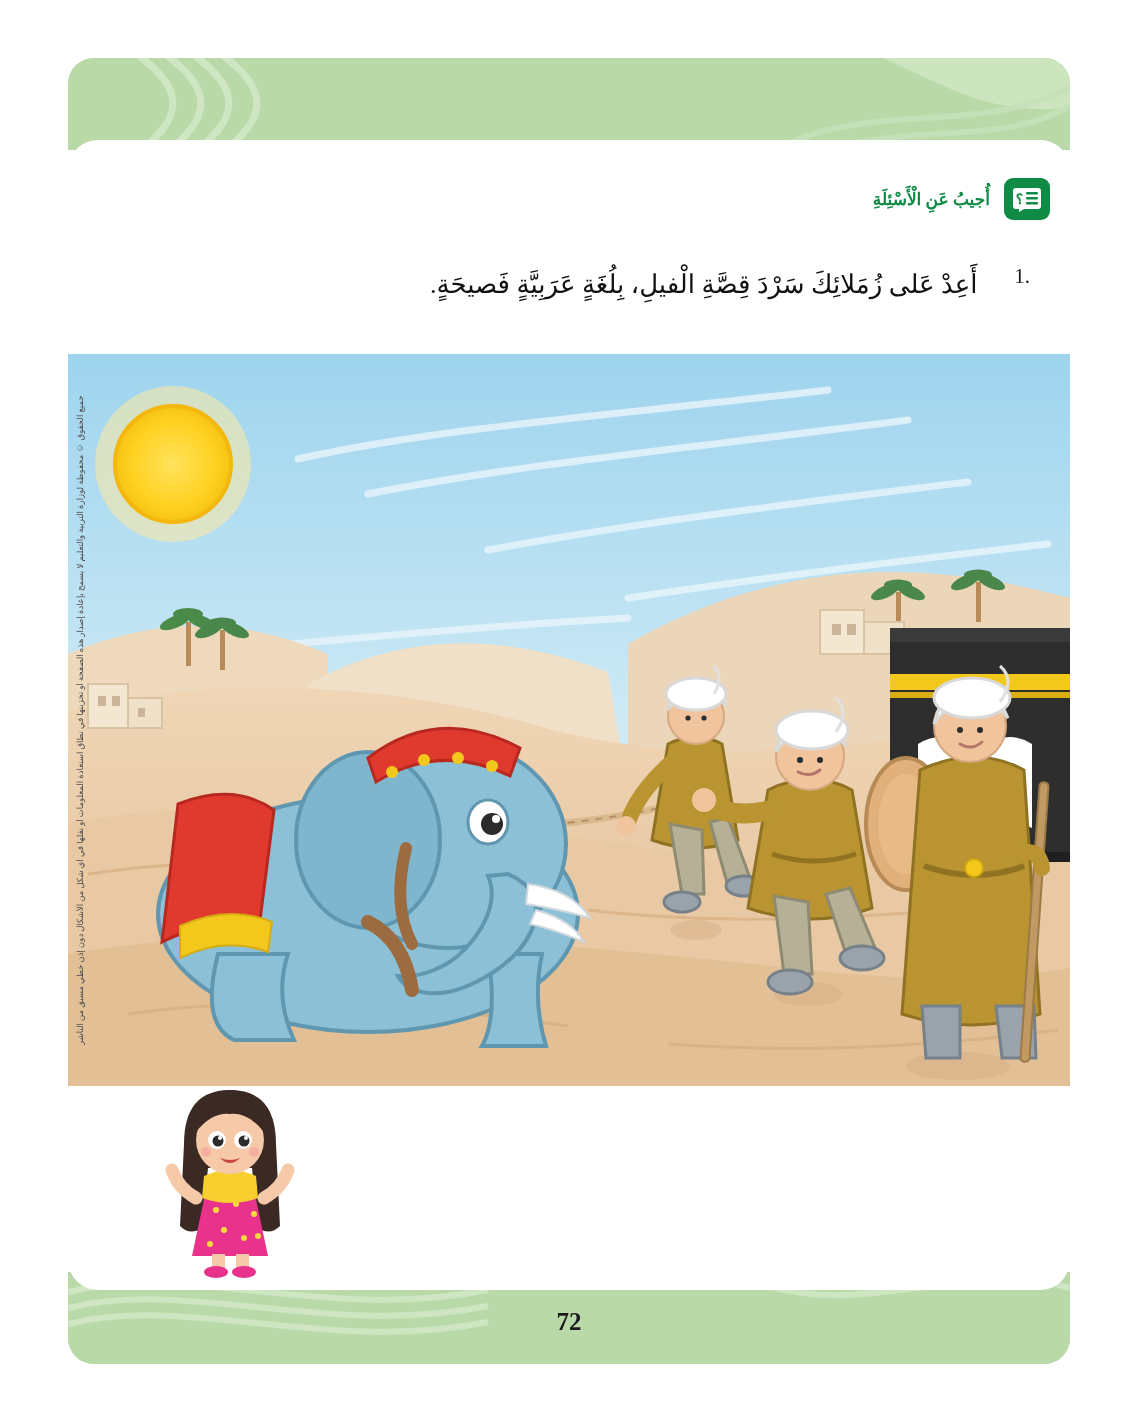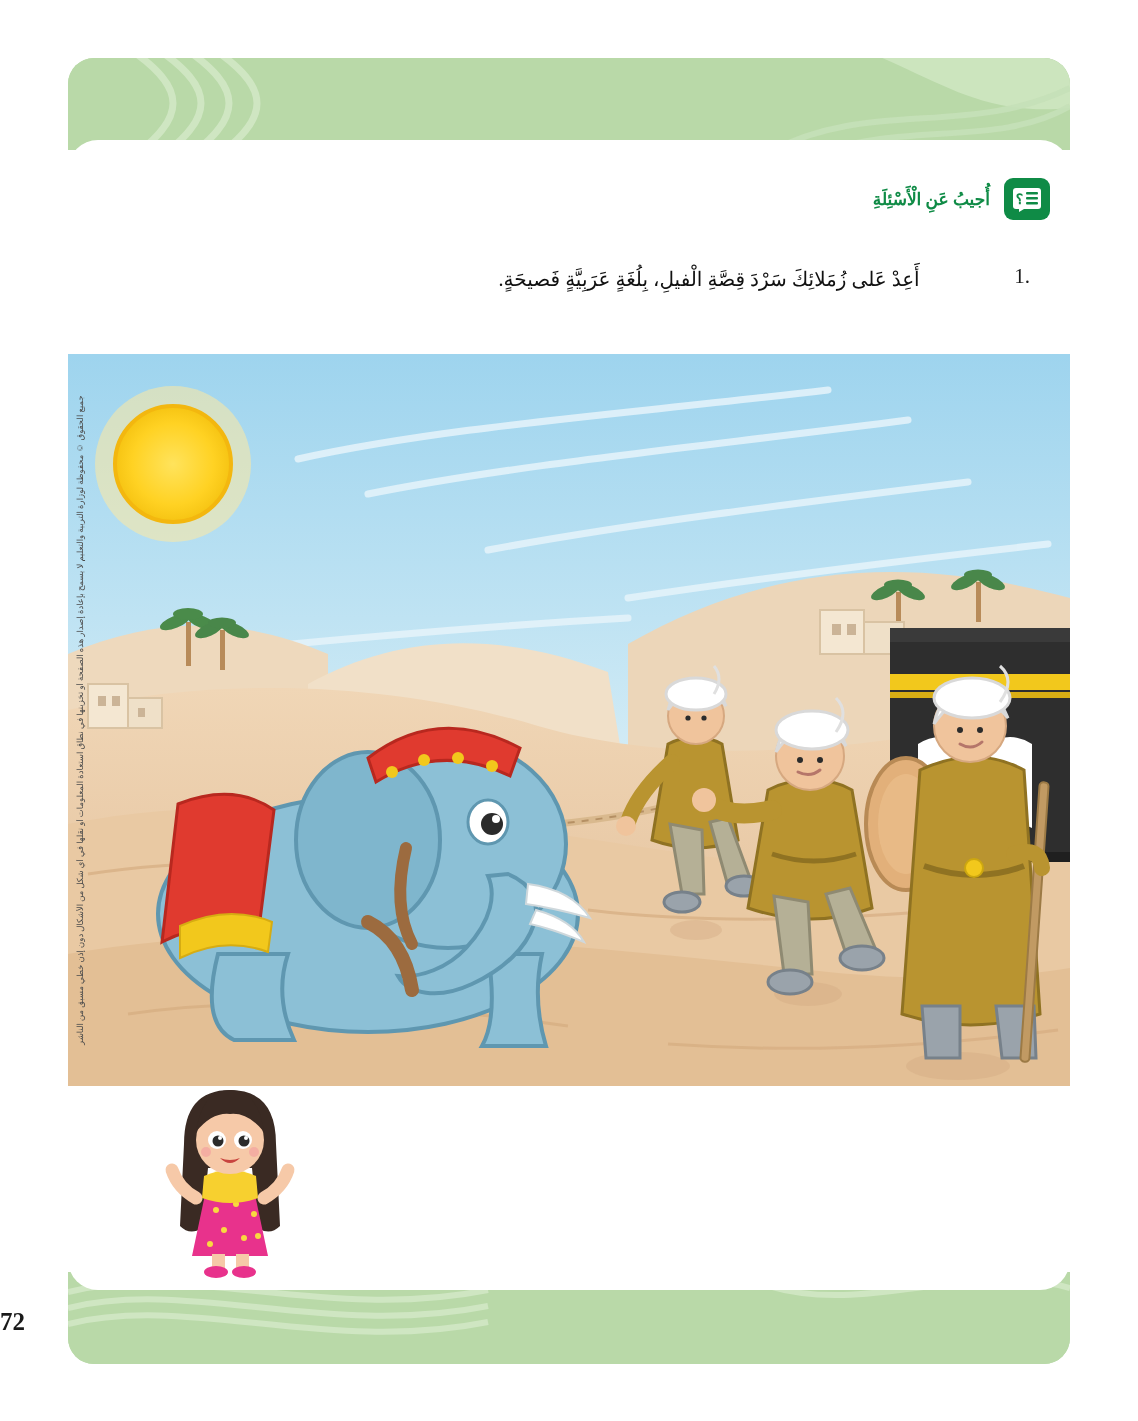--- a/index.html
+++ b/index.html
@@ -103,24 +103,24 @@
   }
   .q-num {
     font-size: 21px;
     color: #1a1a1a;
     font-family: "Liberation Serif", serif;
     direction: ltr;
     padding-top: 2px;
     flex: 0 0 auto;
   }
   .q-text {
-    font-size: 20px;
+    font-size: 26px;
     color: #111111;
     line-height: 1.75;
-    text-align: center;
+    text-align: left;
     flex: 1 1 auto;
   }
 
   
   .illus {
     position: absolute;
     left: 68px;
     top: 354px;
     width: 1002px;
     height: 732px;
@@ -155,21 +155,21 @@
     height: 200px;
   }
   .mascot svg { display:block; }
 
   
   .page-number {
     position: absolute;
     left: 0;
     top: 1308px;
     width: 1138px;
-    text-align: left;
+    text-align: center;
     font-size: 25px;
     font-weight: bold;
     color: #1a1a1a;
     font-family: "Liberation Serif", serif;
   }
 </style>
 </head>
 <body>
 
 <div class="page">

